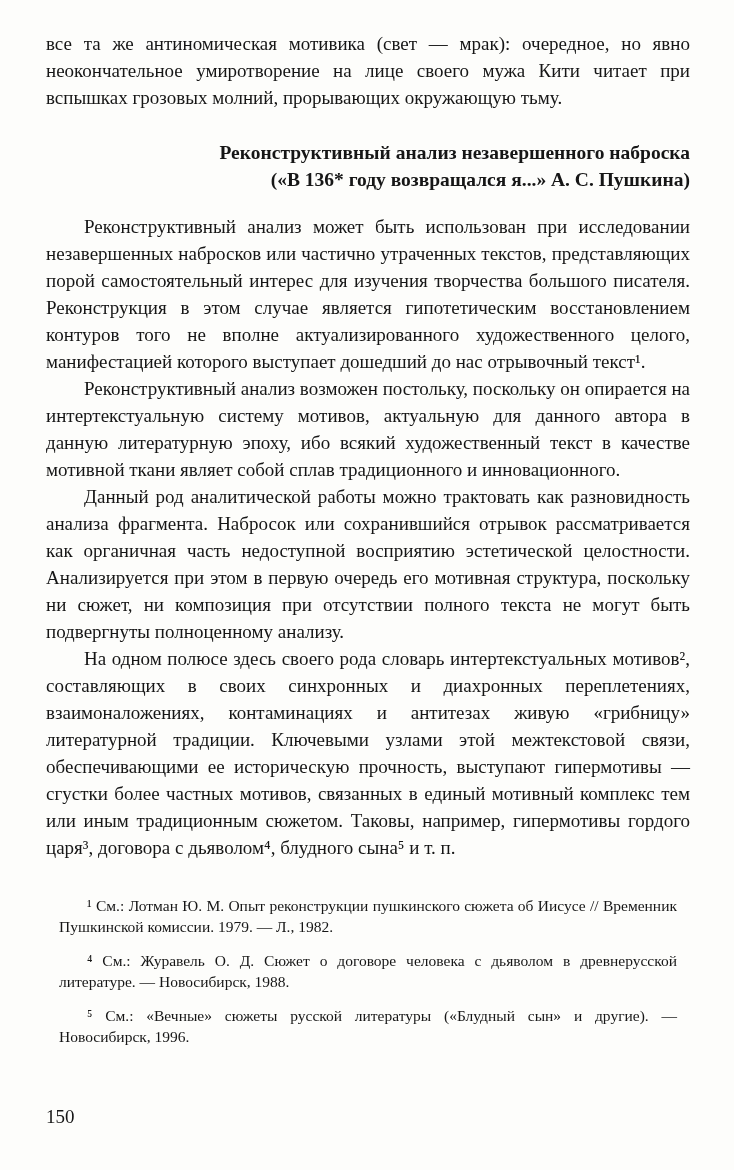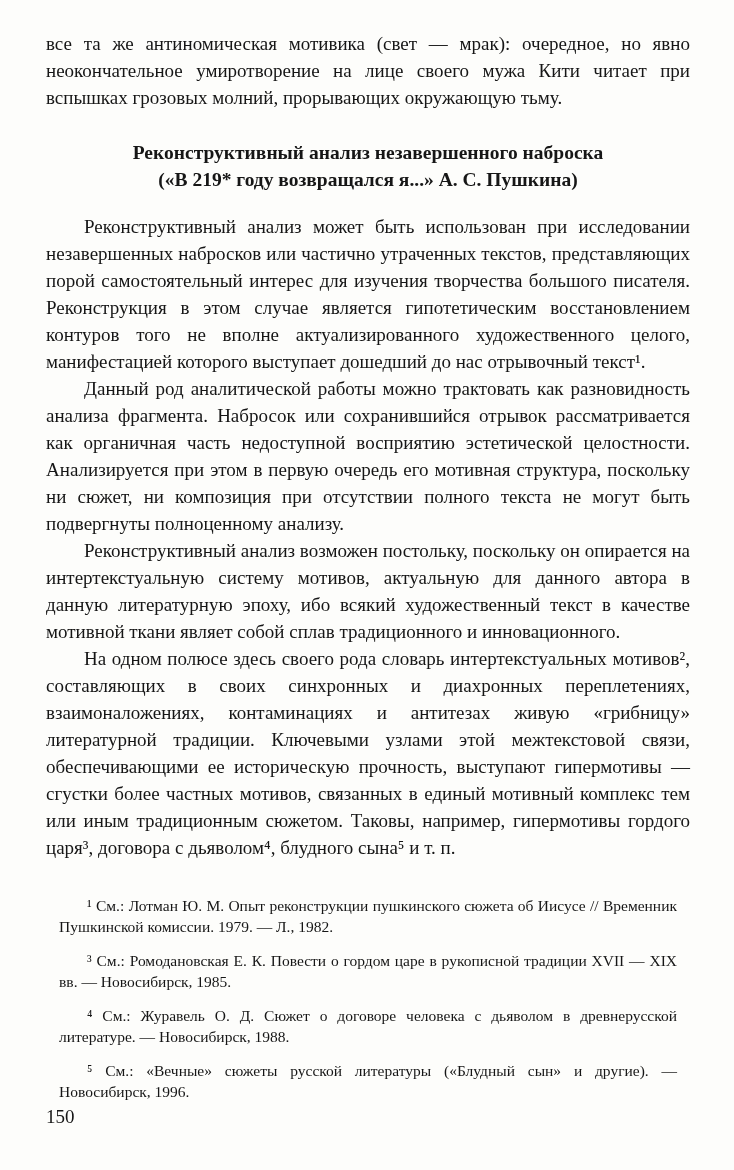--- a/index.html
+++ b/index.html
@@ -36,20 +36,21 @@
   }
   .section-heading {
     margin: 28px 0 20px 0;
     text-align: center;
     font-weight: bold;
     font-size: 19.5px;
     line-height: 27px;
   }
   .section-heading .line {
     display: block;
+    text-align: right;
   }
   .footnotes {
     margin-top: 34px;
     font-size: 15.5px;
   }
   .footnotes p {
     margin: 13px;
     font-size: 15.5px;
     line-height: 21px;
     text-align: justify;
@@ -68,33 +69,32 @@
 
 <div class="page">
   <div class="text-block">
 
     <div class="body-text">
       <p class="no-indent">все та же антиномическая мотивика (свет — мрак): очередное, но явно неокончательное умиротворение на лице своего мужа Кити читает при вспышках грозовых молний, прорывающих окружающую тьму.</p>
     </div>
 
     <h2 class="section-heading">
       <span class="line">Реконструктивный анализ незавершенного наброска</span>
-      <span class="line">(«В 219* году возвращался я...» А. С. Пушкина)</span>
+      <span class="line">(«В 136* году возвращался я...» А. С. Пушкина)</span>
     </h2>
 
     <div class="body-text">
       <p>Реконструктивный анализ может быть использован при исследовании незавершенных набросков или частично утраченных текстов, представляющих порой самостоятельный интерес для изучения творчества большого писателя. Реконструкция в этом случае является гипотетическим восстановлением контуров того не вполне актуализированного художественного целого, манифестацией которого выступает дошедший до нас отрывочный текст¹.</p>
+      <p>Реконструктивный анализ возможен постольку, поскольку он опирается на интертекстуальную систему мотивов, актуальную для данного автора в данную литературную эпоху, ибо всякий художественный текст в качестве мотивной ткани являет собой сплав традиционного и инновационного.</p>
       <p>Данный род аналитической работы можно трактовать как разновидность анализа фрагмента. Набросок или сохранившийся отрывок рассматривается как органичная часть недоступной восприятию эстетической целостности. Анализируется при этом в первую очередь его мотивная структура, поскольку ни сюжет, ни композиция при отсутствии полного текста не могут быть подвергнуты полноценному анализу.</p>
-      <p>Реконструктивный анализ возможен постольку, поскольку он опирается на интертекстуальную систему мотивов, актуальную для данного автора в данную литературную эпоху, ибо всякий художественный текст в качестве мотивной ткани являет собой сплав традиционного и инновационного.</p>
       <p>На одном полюсе здесь своего рода словарь интертекстуальных мотивов², составляющих в своих синхронных и диахронных переплетениях, взаимоналожениях, контаминациях и антитезах живую «грибницу» литературной традиции. Ключевыми узлами этой межтекстовой связи, обеспечивающими ее историческую прочность, выступают гипермотивы — сгустки более частных мотивов, связанных в единый мотивный комплекс тем или иным традиционным сюжетом. Таковы, например, гипермотивы гордого царя³, договора с дьяволом⁴, блудного сына⁵ и т. п.</p>
     </div>
 
     <div class="footnotes">
       <p>¹ См.: Лотман Ю. М. Опыт реконструкции пушкинского сюжета об Иисусе // Временник Пушкинской комиссии. 1979. — Л., 1982.</p>
-      <p>³ См.: Ромодановская Е. К. Повести о гордом царе в рукописной традиции XVII — XIX вв. — Новосибирск, 1985.</p>
       <p>⁴ См.: Журавель О. Д. Сюжет о договоре человека с дьяволом в древнерусской литературе. — Новосибирск, 1988.</p>
       <p>⁵ См.: «Вечные» сюжеты русской литературы («Блудный сын» и другие). — Новосибирск, 1996.</p>
     </div>
 
   </div>
 
   <div class="page-number">150</div>
 </div>
 
 </body></html>

